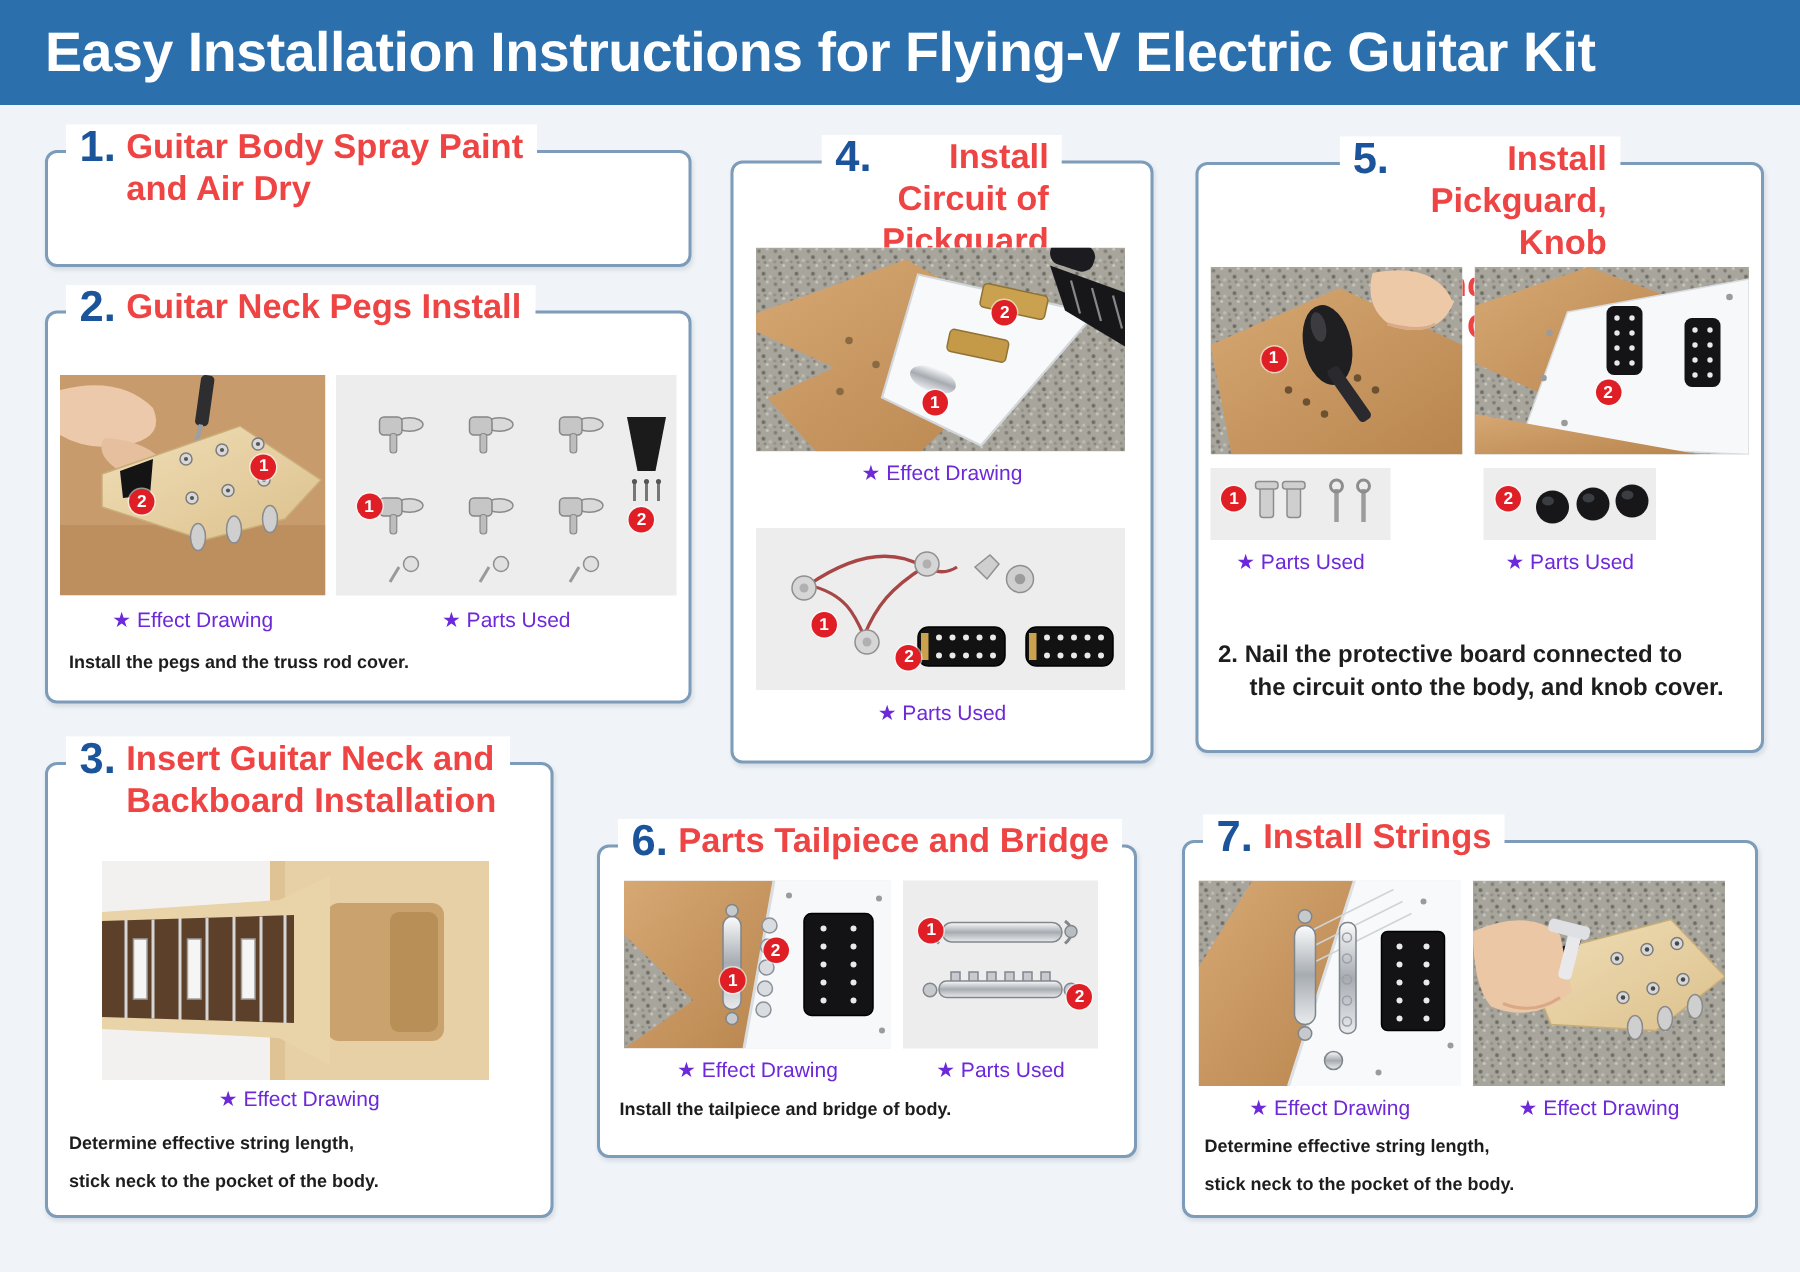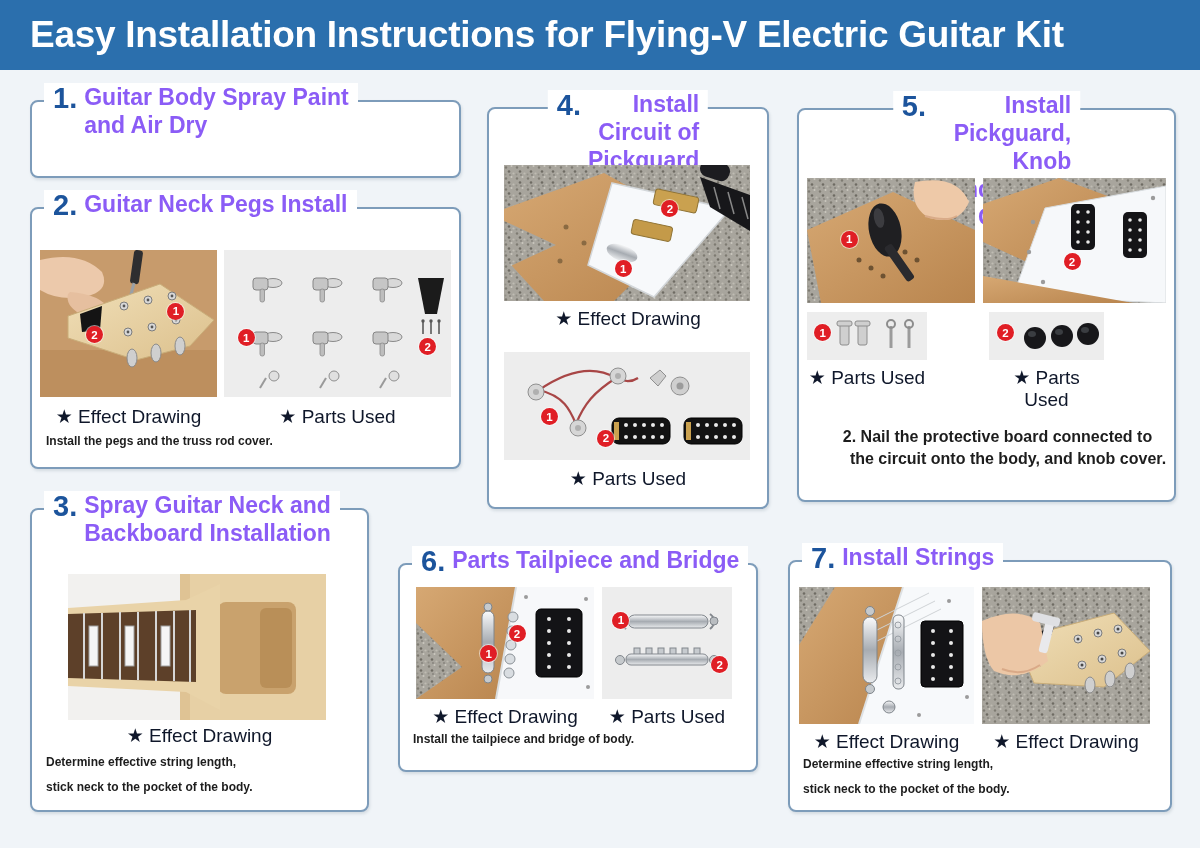--- a/index.html
+++ b/index.html
@@ -3,28 +3,28 @@
 <meta charset="utf-8">
 <style>
   html,body{margin:0;padding:0;}
   .page{position:relative;width:1200px;height:848px;background:#f0f4f8;font-family:"Liberation Sans",sans-serif;overflow:hidden;}
   .header{position:absolute;left:0;top:0;width:1200px;height:70px;background:#2b6fad;display:flex;align-items:center;}
   .header h1{margin:0 18px 0 30px;color:#ffffff;font-size:37px;font-weight:bold;letter-spacing:-0.3px;}
   .box{position:absolute;background:#ffffff;border:2px solid #7d9cba;border-radius:8px;box-shadow:1px 2px 3px rgba(90,110,130,.18);}
   .btitle{position:absolute;top:-19px;left:12px;display:flex;gap:7px;background:#ffffff;padding:0 9px;align-items:flex-start;white-space:nowrap;}
   .btitle.center{left:50%;transform:translateX(-50%);}
   .bnum{font-size:29px;font-weight:bold;color:#1c549c;line-height:30px;}
-  .btext{font-size:23px;font-weight:bold;color:#8b5cf6;line-height:28px;white-space:pre-line;}
+  .btext{font-size:23px;font-weight:bold;color:#ef4444;line-height:28px;white-space:pre-line;}
   .btitle.center .btext{text-align:right;}
   .fig{position:absolute;overflow:hidden;background:#ededed;}
   .fig svg{display:block;width:100%;height:100%;}
-  .cap{position:absolute;font-size:19px;color:#0f172a;text-align:center;}
+  .cap{position:absolute;font-size:14px;color:#6d28d9;text-align:center;}
   .btxt{position:absolute;font-size:12px;font-weight:bold;color:#1d1d1d;white-space:pre-line;line-height:25px;}
   .btxt5{position:absolute;font-size:16px;font-weight:bold;color:#1d1d1d;white-space:pre-line;line-height:22px;}
-  .hang{padding-left:21px;text-indent:-21px;text-align:center;}
+  .hang{padding-left:21px;text-indent:-21px;}
   .badge{position:absolute;width:17px;height:17px;background:#e01e25;border-radius:50%;color:#fff;font-size:11.5px;font-weight:bold;display:flex;align-items:center;justify-content:center;z-index:3;box-shadow:0 0 0 1px rgba(255,255,255,.55);}
 </style>
 </head>
 <body>
 
 <svg width="0" height="0" style="position:absolute" aria-hidden="true">
 <defs>
   <pattern id="carpet" width="11" height="11" patternUnits="userSpaceOnUse">
     <rect width="11" height="11" fill="#a8a59d"></rect>
     <circle cx="2" cy="2.5" r="1.2" fill="#7e7b72"></circle>
@@ -144,21 +144,21 @@
       <div class="badge" style="left:86%;top:60%;">2</div>
     </div>
     <div class="cap" style="left:8px;top:196px;width:177px;">★ Effect Drawing</div>
     <div class="cap" style="left:192px;top:196px;width:227px;">★ Parts Used</div>
     <div class="btxt" style="left:14px;top:220px;">Install the pegs and the truss rod cover.</div>
   </div>
 
   <div class="box" style="left:30px;top:508px;width:335px;height:300px;">
     <div class="btitle">
       <span class="bnum">3.</span>
-      <span class="btext">Spray Guitar Neck and
+      <span class="btext">Insert Guitar Neck and
 Backboard Installation</span>
     </div>
     <div class="fig" style="left:36px;top:64px;width:258px;height:146px;">
       <svg viewBox="0 0 258 146" preserveAspectRatio="none">
         <rect width="258" height="146" fill="#f2f1ef"></rect>
         <polygon points="112,0 258,0 258,146 112,146" fill="#e7d0a5"></polygon>
         <rect x="112" y="0" width="10" height="146" fill="#dfc394"></rect>
         <rect x="150" y="28" width="78" height="92" rx="8" fill="#c9a26d"></rect>
         <rect x="192" y="34" width="32" height="80" rx="6" fill="#b98f58"></rect>
         <polygon points="0,34 118,26 152,10 152,136 118,118 0,112" fill="#e9d3a8"></polygon>

